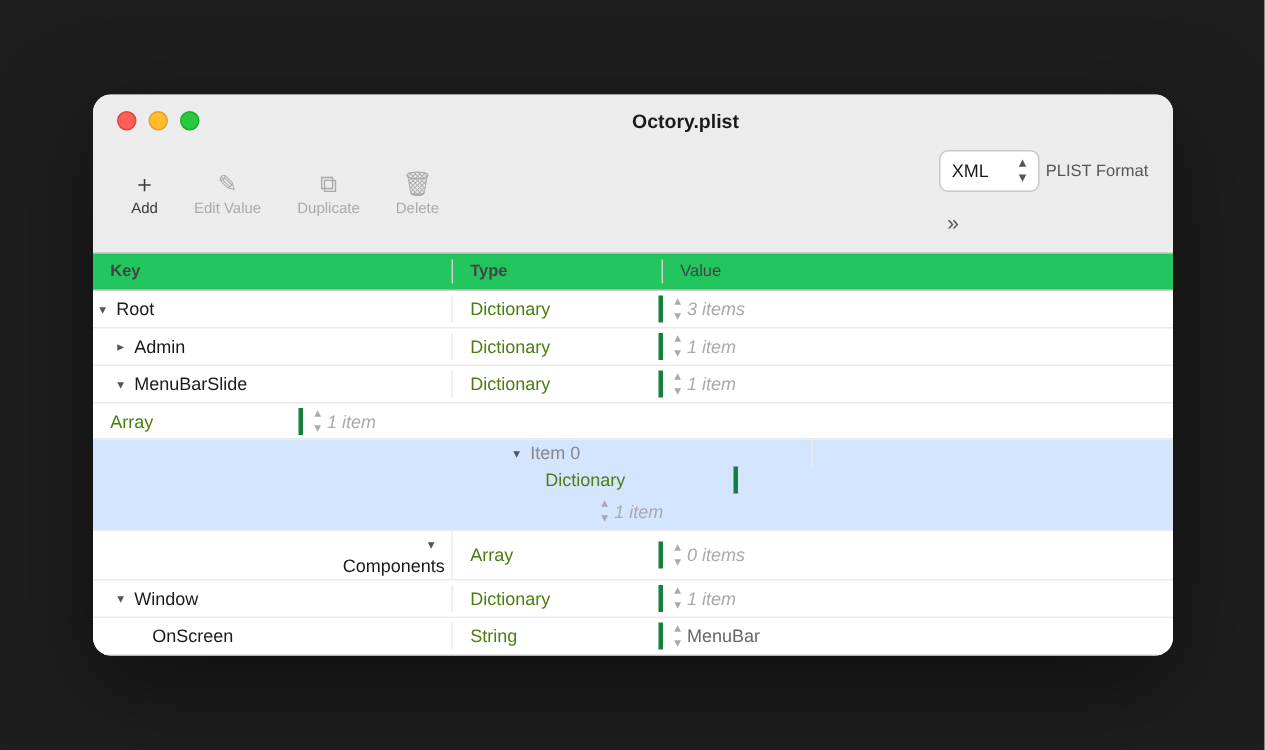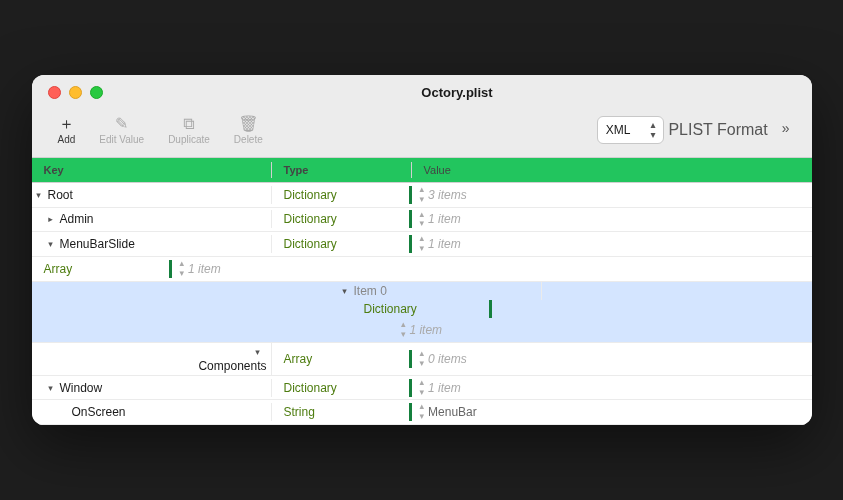--- a/index.html
+++ b/index.html
@@ -5,21 +5,21 @@
     * { box-sizing: border-box; margin: 0; padding: 0; }
     body {
       background: #1e1e1e;
       display: flex;
       align-items: center;
       justify-content: center;
       min-height: 100vh;
       font-family: -apple-system, BlinkMacSystemFont, 'SF Pro Text', 'Helvetica Neue', sans-serif;
     }
     .window {
-      width: 780px;
+      width: 720px;
       background: #f5f5f5;
       border-radius: 12px;
       box-shadow: 0 20px 60px rgba(0,0,0,0.5);
       overflow: hidden;
     }
     .titlebar {
       background: #ececec;
       border-bottom: 1px solid #d0d0d0;
       padding: 10px 16px 0 16px;
       display: flex;
@@ -58,20 +58,21 @@
       justify-content: space-between;
     }
     .toolbar-left {
       display: flex;
       align-items: center;
       gap: 4px;
     }
     .toolbar-right {
       display: flex;
       gap: 8px;
+      flex-direction: column;
     }
     .toolbar-btn {
       display: flex;
       flex-direction: column;
       align-items: center;
       gap: 2px;
       padding: 4px 10px;
       border: none;
       background: none;
       cursor: pointer;
@@ -108,21 +109,21 @@
       gap: 20px;
     }
     .format-dropdown .arrows {
       font-size: 10px;
       color: #555;
       display: flex;
       flex-direction: column;
       line-height: 1;
     }
     .plist-format-label {
-      font-size: 16px;
+      font-size: 11px;
       color: #555;
     }
     .toolbar-overflow {
       font-size: 14px;
       color: #555;
       padding: 4px 6px;
       cursor: pointer;
     }
     .column-headers {
       display: flex;

